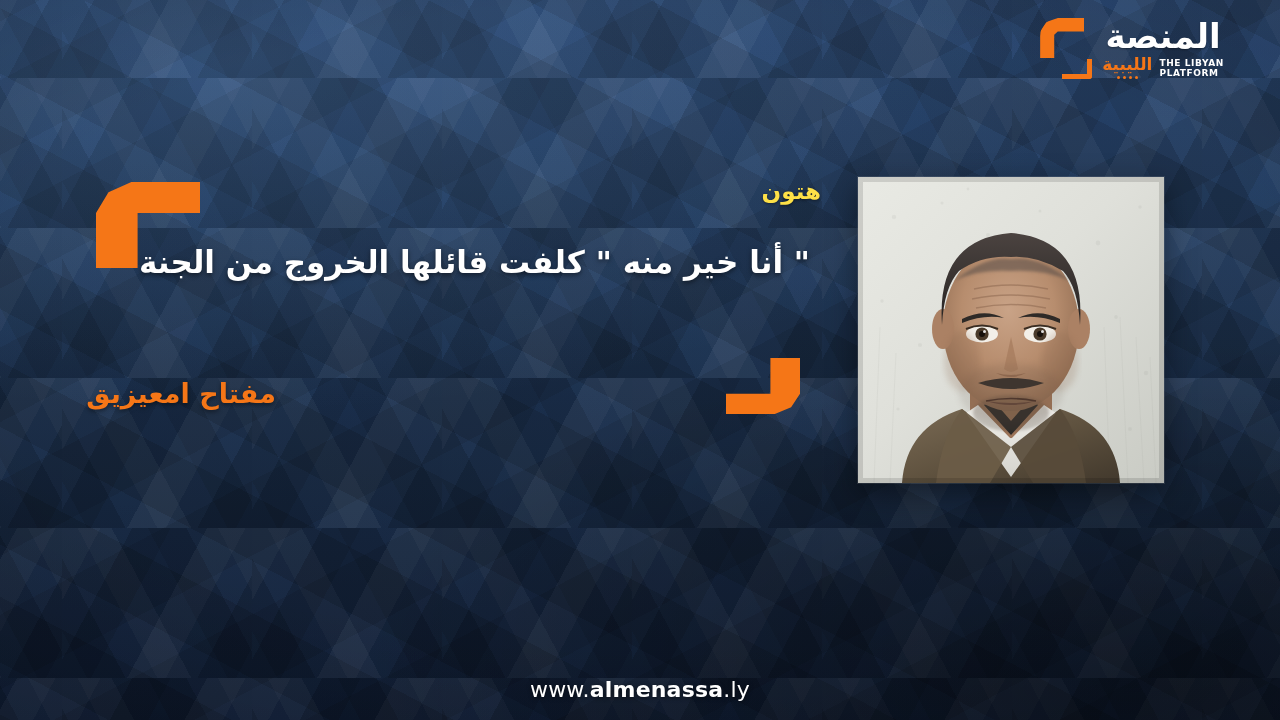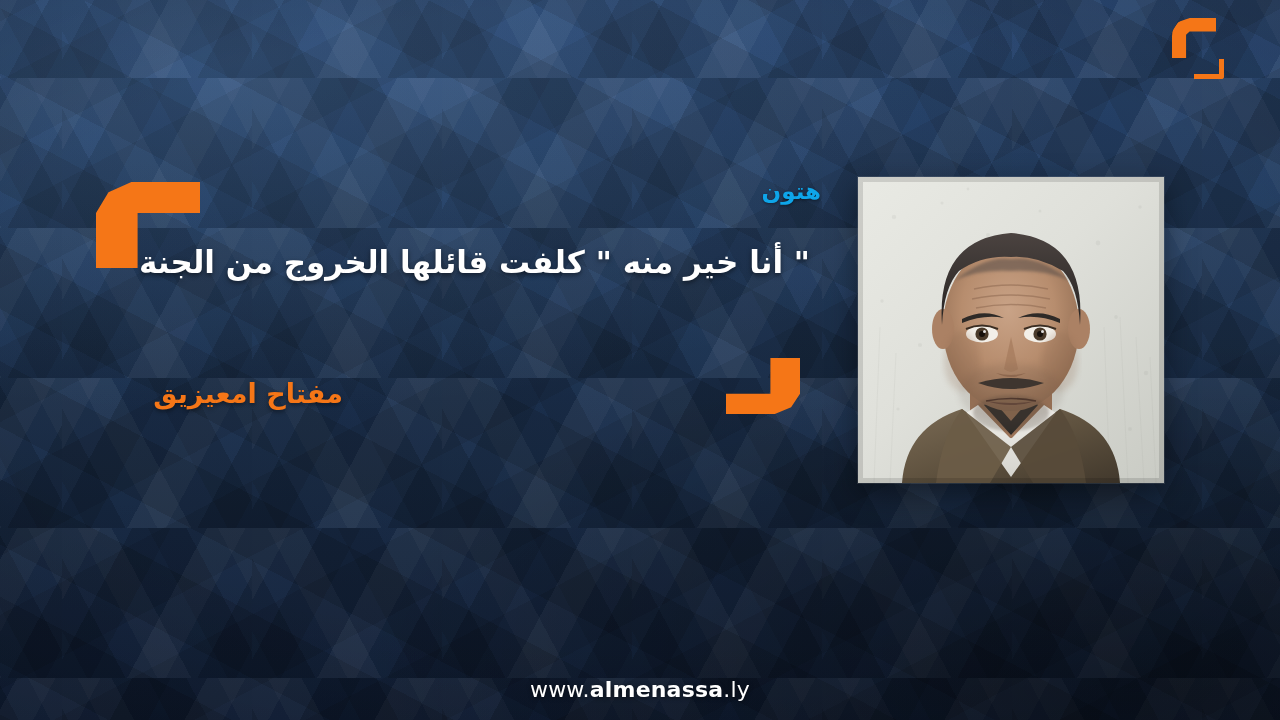--- a/index.html
+++ b/index.html
@@ -138,37 +138,37 @@
   }
   .quote-close .bar {
     position:absolute; inset:0;
     background:#f57617;
     clip-path:polygon(100% 0%, 100% 64%, 88% 88%, 66% 100%, 0% 100%, 0% 64%, 60% 64%, 60% 0%);
   }
 
   
   .label-top {
     position:absolute; right:459px; top:178px;
-    font-size:23px; font-weight:bold; color:#0ea5e9;
+    font-size:23px; font-weight:bold; color:#fde047;
     direction:rtl; white-space:nowrap;
     text-shadow:0 1px 3px rgba(0,0,0,.45);
   }
 
   .quote-body {
     position:absolute; right:470px; top:232px;
     width:640px; direction:rtl; text-align:right;
   }
   .quote-line {
     font-size:31px; font-weight:bold; color:#ffffff;
     line-height:1.95; white-space:nowrap;
     text-shadow:0 2px 5px rgba(0,0,0,.5);
   }
 
   .author {
-    position:absolute; right:937px; top:378px;
+    position:absolute; right:1004px; top:378px;
     font-size:27px; font-weight:bold; color:#f57617;
     direction:rtl; white-space:nowrap;
     text-shadow:0 2px 4px rgba(0,0,0,.45);
   }
 
   
   .photo {
     position:absolute; left:858px; top:177px;
     width:306px; height:306px;
     overflow:hidden;
@@ -194,20 +194,35 @@
 
 <div class="stage">
 
   <div class="bg-base"></div>
   <div class="bg-chevrons"></div>
   <div class="bg-blocks"></div>
   <div class="bg-soft"></div>
   <div class="bg-vignette"></div>
 
   <div class="logo">
+    <div class="logo-text">
+      <div class="logo-ar">المنصة</div>
+      <div class="logo-sub">
+        <span class="logo-en"><span>THE LIBYAN</span><br><span>PLATFORM</span></span>
+        <span>
+          <span class="logo-ar-sub">الليبية</span>
+          <span class="logo-dots">
+            <i></i>
+              <i></i>
+              <i></i>
+              <i></i>
+          </span>
+        </span>
+      </div>
+    </div>
     <div class="logo-mark">
       <span class="hook-top"></span>
       <span class="hook-bot"></span>
     </div>
   </div>
 
   <div class="quote-open">
     <span class="bar"></span>
   </div>
   <div class="quote-close">

